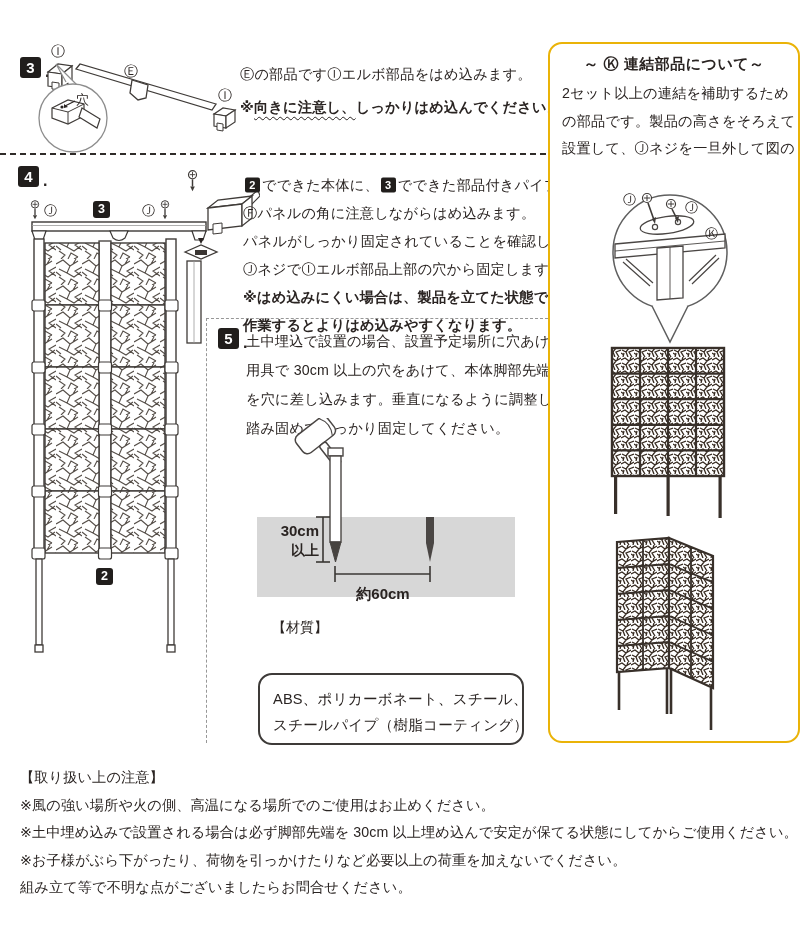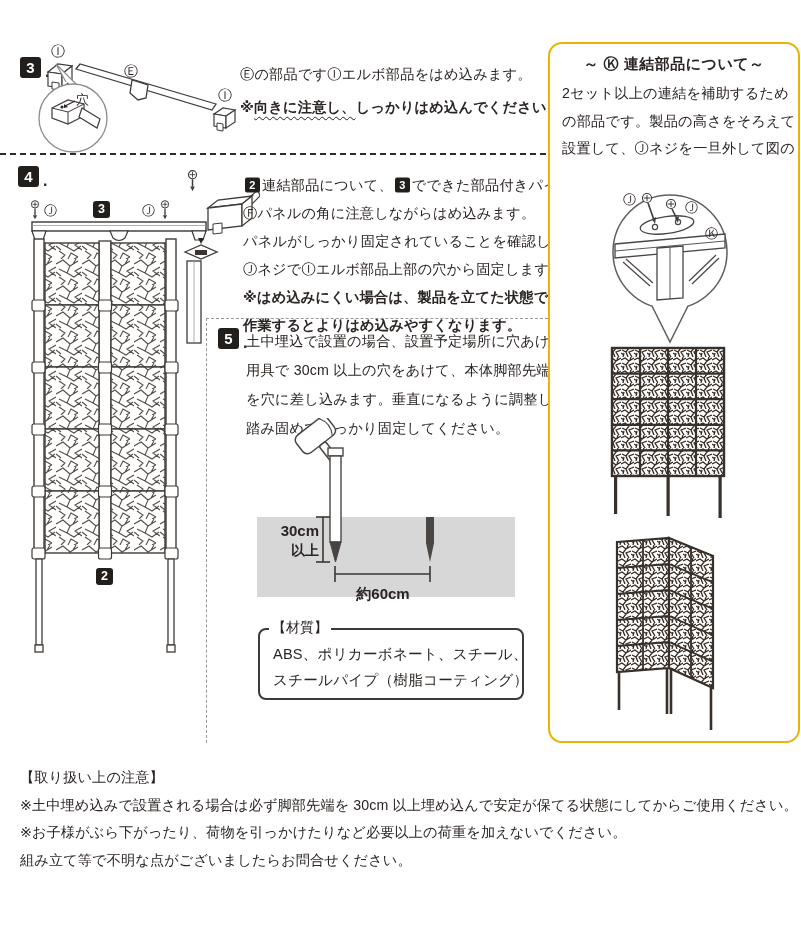--- a/index.html
+++ b/index.html
@@ -16,21 +16,21 @@
   .t15{font-size:14.2px;line-height:28px;letter-spacing:0.2px;white-space:nowrap;}
   .bold{font-weight:bold;}
   .wavy{text-decoration:underline;text-decoration-style:wavy;text-decoration-thickness:1px;
         text-underline-offset:3.5px;}
   .divider{height:0;border-top:2.2px dashed #2f2b29;}
   .kbox{border:2px solid #eab308;border-radius:14px;background:#fff;}
   .kbox-title{font-size:15px;font-weight:bold;text-align:center;letter-spacing:0.5px;
               padding-top:11px;white-space:nowrap;}
   .kbox-line{font-size:14.2px;line-height:27.5px;letter-spacing:0.2px;white-space:nowrap;}
   .step5box{border-left:1.5px dashed #979797;border-top:1.5px dashed #979797;}
-  .matbox{border:2px solid #3d3a38;border-radius:8px;background:#fff;}
+  .matbox{border:2px solid #3d3a38;border-radius:14px;background:#fff;margin-top:45px;}
   .matlabel{background:#fff;font-size:14px;padding:0 3px;white-space:nowrap;}
   .matline{font-size:14.6px;line-height:26px;letter-spacing:0.2px;white-space:nowrap;}
   .note-line{font-size:14.2px;line-height:27.5px;letter-spacing:0.1px;white-space:nowrap;}
   svg text{font-family:"Liberation Sans","DejaVu Sans",sans-serif;fill:#2a2422;}
 </style>
 </head>
 <body>
 
 <div class="page">
 
@@ -180,21 +180,21 @@
       <polygon points="27,86 43,79 59,86 43,93" fill="#fff" stroke="#3f3b38" stroke-width="1.3"></polygon>
       <polygon points="37,84 49,84 49,89 37,89" fill="#3a3532"></polygon>
     </g>
     <rect x="29" y="95" width="14" height="82" fill="#fff" stroke="#3f3b38" stroke-width="1.3"></rect>
     <path d="M36 95 L36 177" stroke="#9a9a9a" stroke-width="0.8"></path>
   </svg>
 
   <div class="abs" style="left:243px;top:171px;width:305px;">
     <div class="t15"><span class="sq sq-inline">
           <span>2</span>
-        </span><span>連結部品について、</span><span class="sq sq-inline">
+        </span><span>でできた本体に、</span><span class="sq sq-inline">
           <span>3</span>
         </span><span>でできた部品付きパイプを</span></div>
     <div class="t15">Ⓕパネルの角に注意しながらはめ込みます。</div>
     <div class="t15">パネルがしっかり固定されていることを確認し、</div>
     <div class="t15">ⒿネジでⒾエルボ部品上部の穴から固定します。</div>
     <div class="t15 bold">※はめ込みにくい場合は、製品を立てた状態で</div>
     <div class="t15 bold">作業するとよりはめ込みやすくなります。</div>
   </div>
 
   <div class="abs step5box" style="left:206px;top:318px;width:341px;height:424px;"></div>
@@ -306,18 +306,19 @@
       <polygon points="64,6 108,24 108,156 64,136" fill="url(#crkd)" stroke="#38302a" stroke-width="2.2"></polygon>
       <path d="M38 8 L38 138 M86 15 L86 146" stroke="#38302a" stroke-width="1.8"></path>
       <path d="M12 36 L64 32 M12 62 L64 58 M12 88 L64 84 M12 114 L64 110
                M64 32 L108 50.4 M64 58 L108 76.8 M64 84 L108 103.2 M64 110 L108 129.6" stroke="#38302a" stroke-width="1.8" fill="none"></path>
       <path d="M14 140 L14 178 M62 136 L62 182 M66 137 L66 182 M106 156 L106 198" stroke="#38302a" stroke-width="2.6"></path>
     </svg>
   </div>
 
   <div class="abs" style="left:20px;top:764px;width:775px;">
     <div class="note-line">【取り扱い上の注意】</div>
+    <div class="note-line">※風の強い場所や火の側、高温になる場所でのご使用はお止めください。</div>
     <div class="note-line">※土中埋め込みで設置される場合は必ず脚部先端を 30cm 以上埋め込んで安定が保てる状態にしてからご使用ください。</div>
     <div class="note-line">※お子様がぶら下がったり、荷物を引っかけたりなど必要以上の荷重を加えないでください。</div>
     <div class="note-line">組み立て等で不明な点がございましたらお問合せください。</div>
   </div>
 
 </div>
 
 </body></html>

